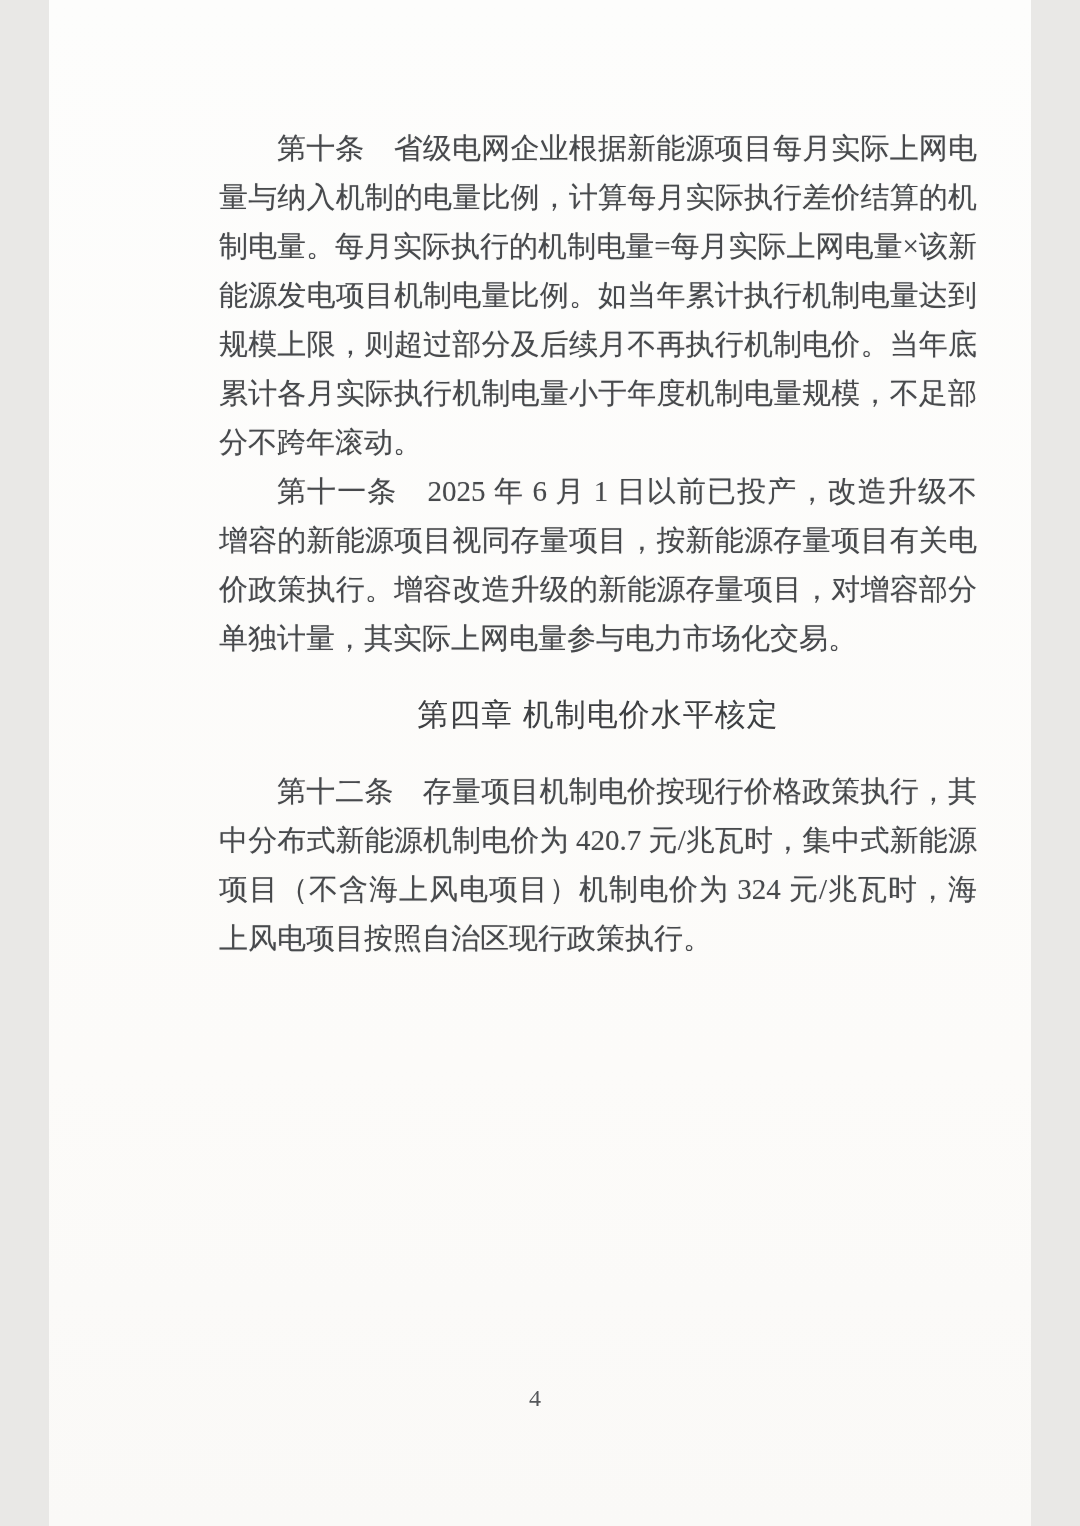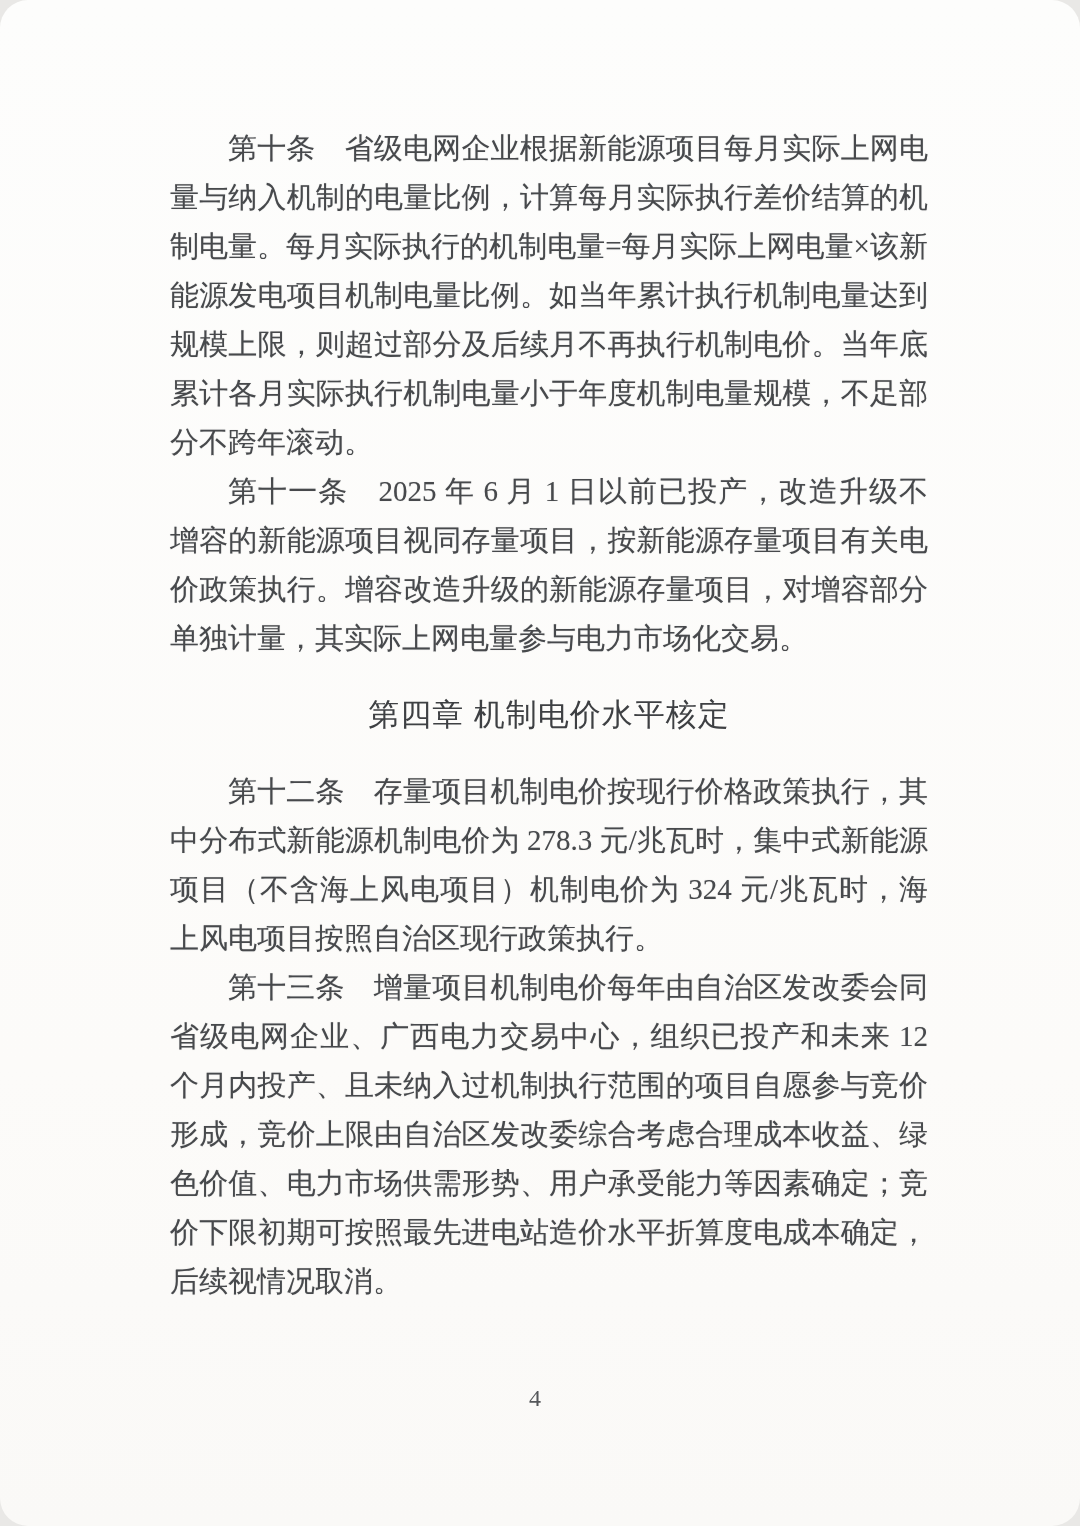--- a/index.html
+++ b/index.html
@@ -2,28 +2,27 @@
 <html lang="zh"><head>
 <meta charset="utf-8">
 <style>
   html, body {
     margin: 0;
     padding: 0;
     background: #e9e8e6;
   }
   .page {
     position: relative;
-    width: 1080px;
+    width: 982px;
     height: 1526px;
     margin: 0 auto;
     background: linear-gradient(180deg, #fdfdfc 0%, #fcfbf9 70%, #faf9f7 100%);
     overflow: hidden;
     font-family: "Liberation Serif", "DejaVu Serif", serif;
     color: #47494c;
-    border-radius: 28px;
   }
   .content {
     position: absolute;
     left: 170px;
     top: 124px;
     width: 758px;
   }
   .body-para {
     margin: 0;
     font-size: 29px;
@@ -54,17 +53,16 @@
   }
 </style>
 </head>
 <body>
 
 <div class="page">
   <div class="content">
     <p class="body-para">第十条　省级电网企业根据新能源项目每月实际上网电量与纳入机制的电量比例，计算每月实际执行差价结算的机制电量。每月实际执行的机制电量=每月实际上网电量×该新能源发电项目机制电量比例。如当年累计执行机制电量达到规模上限，则超过部分及后续月不再执行机制电价。当年底累计各月实际执行机制电量小于年度机制电量规模，不足部分不跨年滚动。</p>
     <p class="body-para">第十一条　2025 年 6 月 1 日以前已投产，改造升级不增容的新能源项目视同存量项目，按新能源存量项目有关电价政策执行。增容改造升级的新能源存量项目，对增容部分单独计量，其实际上网电量参与电力市场化交易。</p>
     <h2 class="chapter-heading">第四章 机制电价水平核定</h2>
-    <p class="body-para">第十二条　存量项目机制电价按现行价格政策执行，其中分布式新能源机制电价为 278.3 元/兆瓦时，集中式新能源项目（不含海上风电项目）机制电价为 324 元/兆瓦时，海上风电项目按照自治区现行政策执行。</p>
-    <p class="body-para">第十三条　增量项目机制电价每年由自治区发改委会同省级电网企业、广西电力交易中心，组织已投产和未来 12 个月内投产、且未纳入过机制执行范围的项目自愿参与竞价形成，竞价上限由自治区发改委综合考虑合理成本收益、绿色价值、电力市场供需形势、用户承受能力等因素确定；竞价下限初期可按照最先进电站造价水平折算度电成本确定，后续视情况取消。</p>
+    <p class="body-para">第十二条　存量项目机制电价按现行价格政策执行，其中分布式新能源机制电价为 420.7 元/兆瓦时，集中式新能源项目（不含海上风电项目）机制电价为 324 元/兆瓦时，海上风电项目按照自治区现行政策执行。</p>
   </div>
   <div class="page-number">4</div>
 </div>
 
 </body></html>

